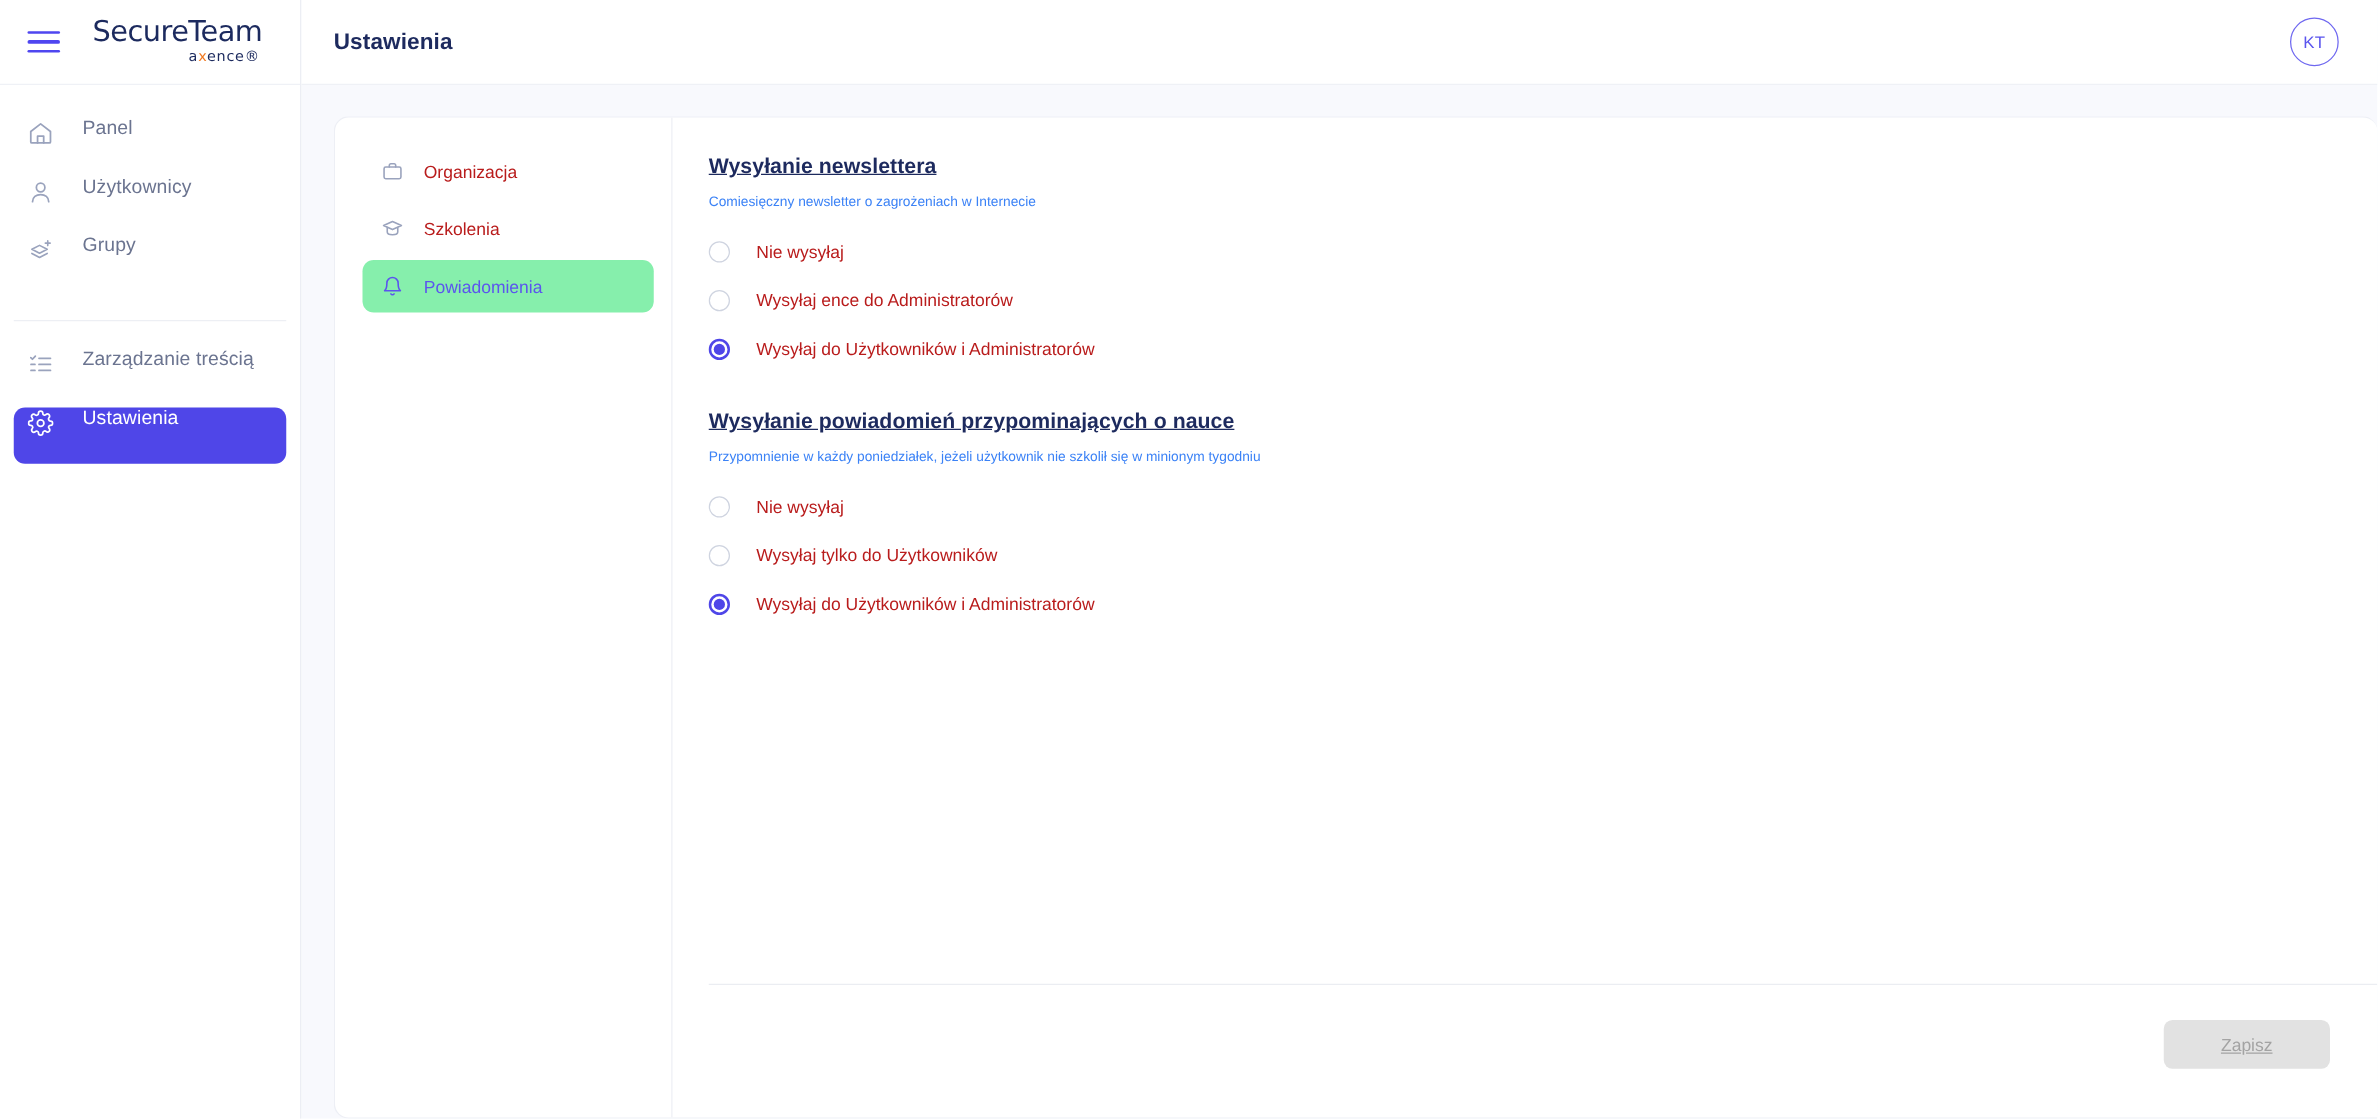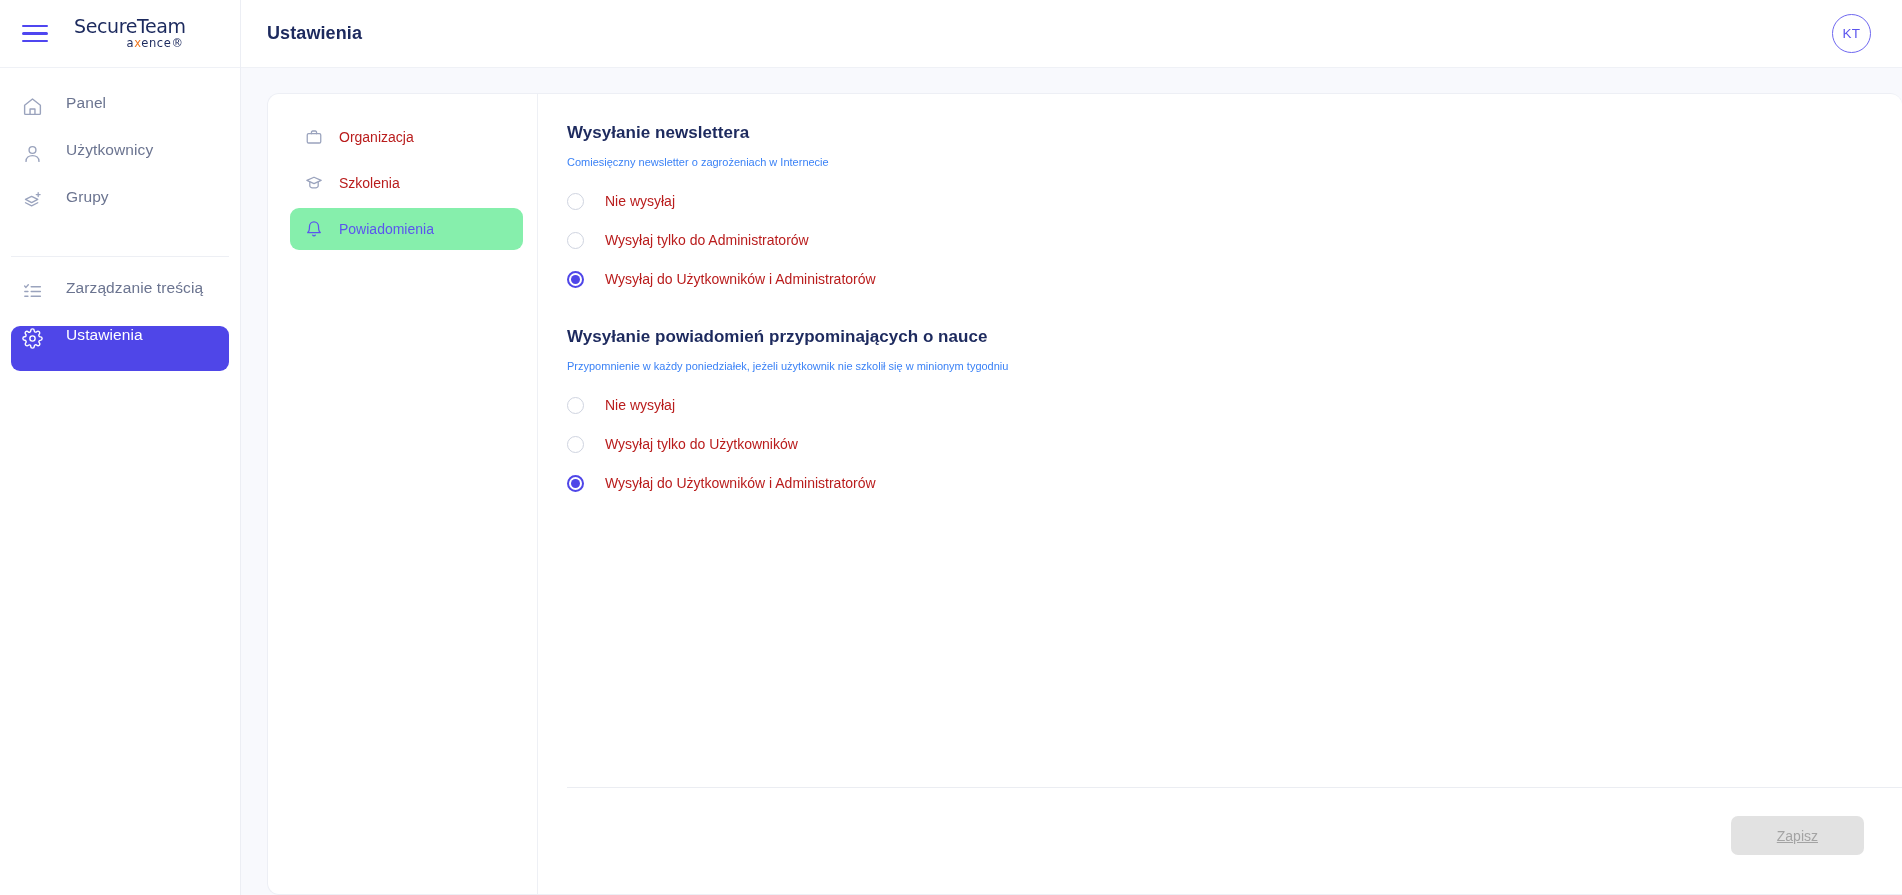--- a/index.html
+++ b/index.html
@@ -57,21 +57,21 @@
 
   .brand {
     margin-left: 26px;
     display: flex;
     flex-direction: column;
     align-items: flex-end;
     line-height: 1;
     user-select: none;
   }
   .brand-main {
-    font-size: 19px;
+    font-size: 23px;
     letter-spacing: -0.4px;
     color: #1c2a5e;
     font-weight: 500;
     font-family: "DejaVu Sans", sans-serif;
   }
   .brand-sub {
     font-size: 11.5px;
     color: #1c2a5e;
     letter-spacing: 0.6px;
     margin-top: 2px;
@@ -227,20 +227,21 @@
     min-height: 0;
   }
 
   .section { margin-bottom: 32px; }
   .section-title {
     font-size: 17px;
     font-weight: bold;
     color: #1d2a5e;
     margin-bottom: 13px;
     letter-spacing: 0.05px;
+    text-decoration: underline;
   }
   .section-desc {
     font-size: 11px;
     color: #3b82f6;
     margin-bottom: 17px;
   }
 
   .radio-row {
     display: flex;
     align-items: center;
@@ -435,21 +436,21 @@
             <section class="section">
               <div class="section-title">Wysyłanie newslettera</div>
               <div class="section-desc">Comiesięczny newsletter o zagrożeniach w Internecie</div>
 
               <div class="radio-row">
                 <span class="radio"></span>
                 <span class="radio-label">Nie wysyłaj</span>
               </div>
               <div class="radio-row">
                 <span class="radio"></span>
-                <span class="radio-label">Wysyłaj tylko do Administratorów</span>
+                <span class="radio-label">Wysyłaj ence do Administratorów</span>
               </div>
               <div class="radio-row">
                 <span class="radio checked"></span>
                 <span class="radio-label">Wysyłaj do Użytkowników i Administratorów</span>
               </div>
             </section>
 
             <section class="section">
               <div class="section-title">Wysyłanie powiadomień przypominających o nauce</div>
               <div class="section-desc">Przypomnienie w każdy poniedziałek, jeżeli użytkownik nie szkolił się w minionym tygodniu</div>

